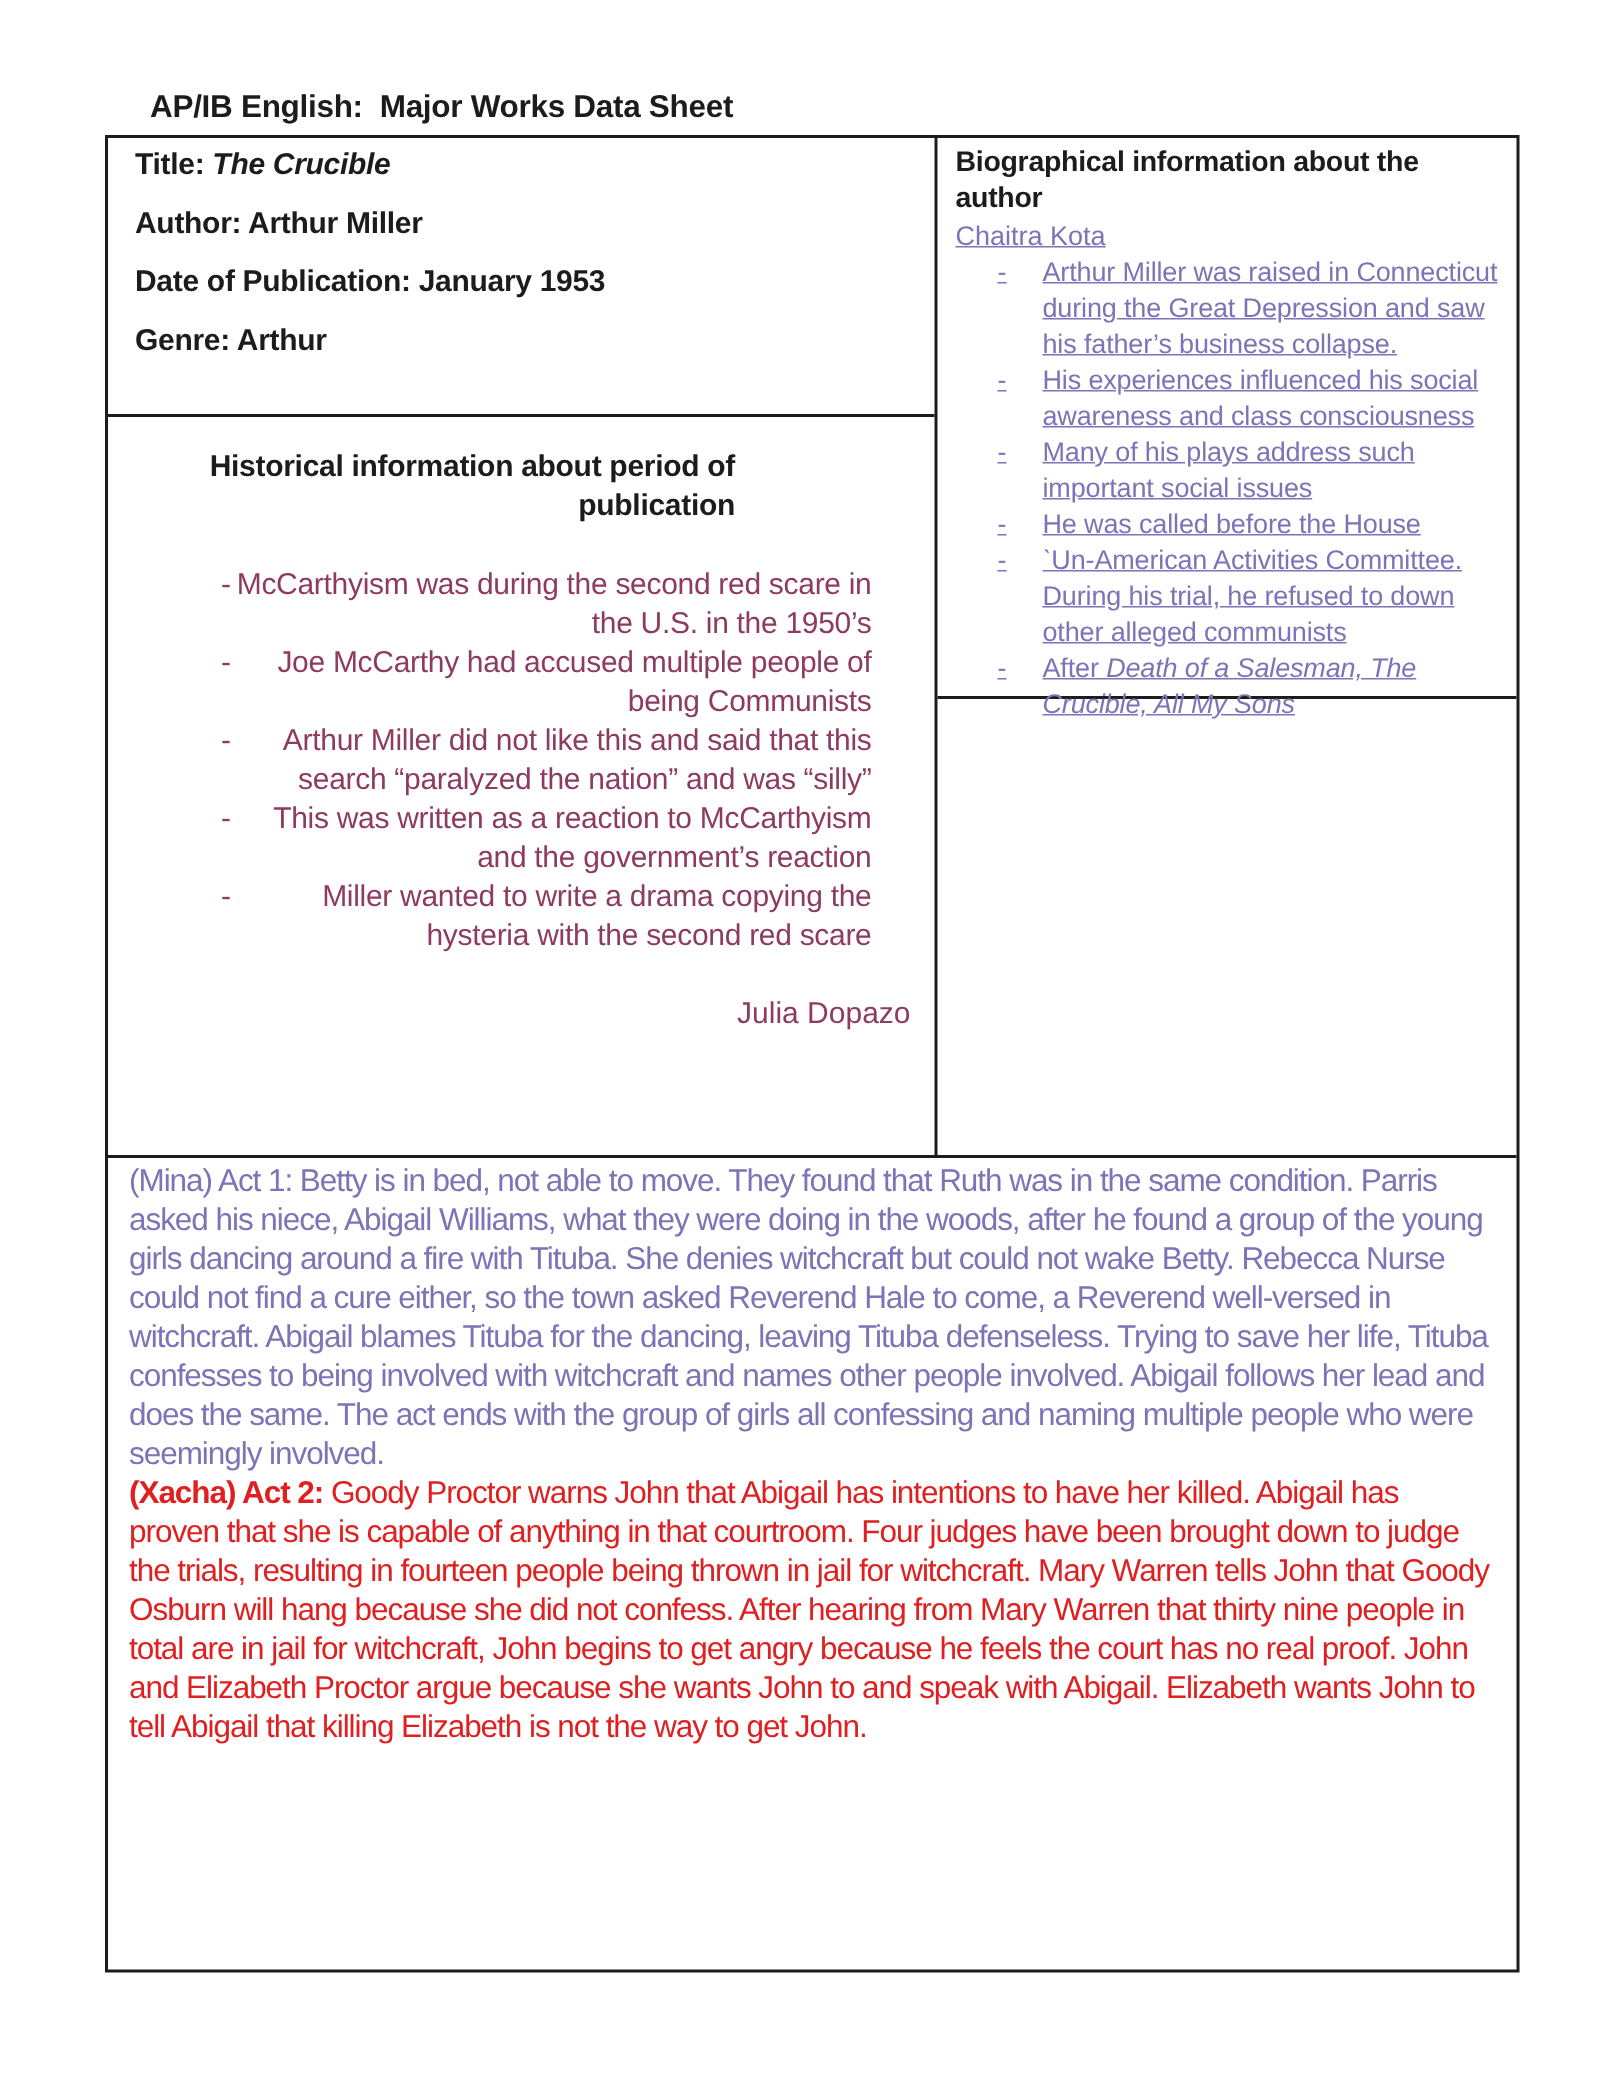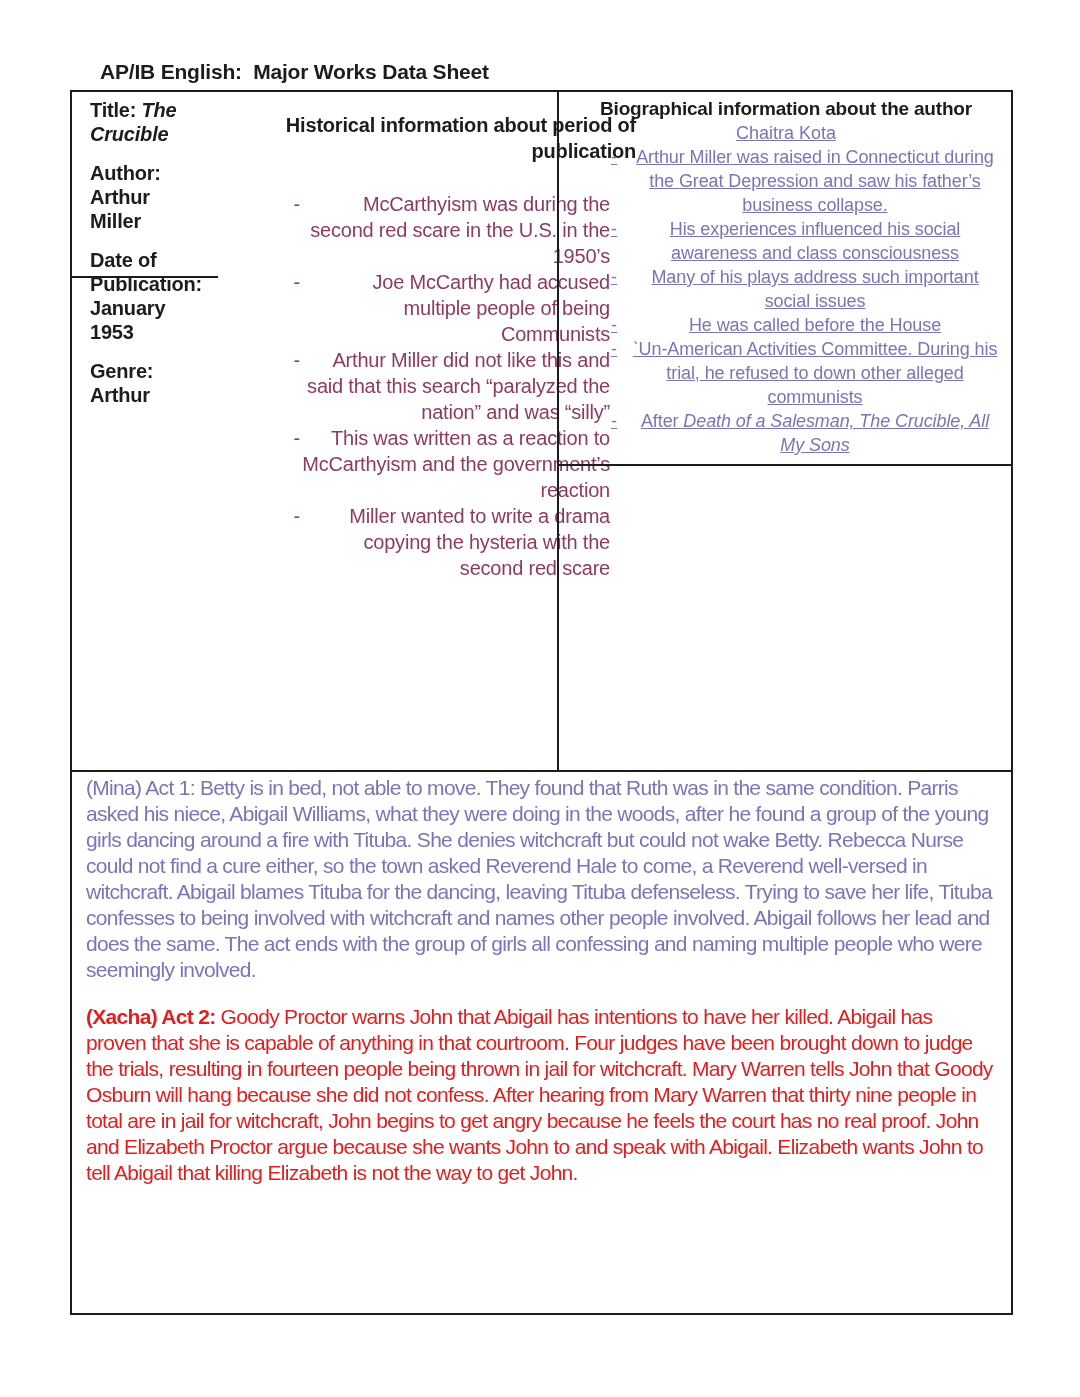--- a/index.html
+++ b/index.html
@@ -25,21 +25,21 @@
   }
   .sheet{
     position:absolute;left:70px;top:90px;
     width:943px;height:1225px;
     border:2px solid var(--border);
     box-sizing:border-box;
     display:flex;flex-direction:column;
     background:#fff;
   }
   .top-area{display:flex;height:678px;}
-  .col-left{width:485px;display:flex;flex-direction:row;box-sizing:border-box;}
+  .col-left{width:551px;display:flex;flex-direction:column;box-sizing:border-box;}
   .col-right{flex:1;display:flex;flex-direction:column;border-left:2px solid var(--border);box-sizing:border-box;}
   .cell{box-sizing:border-box;}
 
   
   .work-cell{
     height:186px;border-bottom:2px solid var(--border);
     padding:6px 16px 0 18px;
   }
   .work-cell p{
     margin:0 0 15px 0;font-size:20px;font-weight:bold;line-height:24px;letter-spacing:-0.2px;
@@ -56,42 +56,41 @@
   .purple{color:var(--purple);text-decoration:underline;}
   .hist-bullets{font-size:20px;line-height:26px;padding-right:26px;}
   .hist-bullets .dash{margin-left:34px;width:30px;flex:none;}
   .hist-bullets .btext{flex:1;letter-spacing:-0.2px;}
   .student-name{font-size:20px;line-height:26px;margin-top:26px;}
 
   
   .bio-cell{
     height:374px;border-bottom:2px solid var(--border);
     padding:5px 10px 0 12px;
-    text-align:center;
   }
   .bio-cell .cell-heading{font-size:19px;line-height:24px;}
   .bio-student{font-size:18px;line-height:24px;}
   .bio-bullets{font-size:18px;line-height:24px;}
   .bio-bullets .dash{margin-left:28px;width:30px;flex:none;}
   .bio-bullets .btext{flex:1;letter-spacing:-0.1px;}
   .empty-cell{flex:1;}
 
   
   .plot-cell{
     flex:1;border-top:2px solid var(--border);
     padding:3px 14px 0 14px;
   }
   .plot-heading{
     font-size:21px;font-weight:bold;line-height:28px;letter-spacing:-0.7px;
   }
   .plot-text{
     margin:0;font-size:21px;line-height:26px;letter-spacing:-0.7px;
   }
   .plot-act1{color:var(--purple);}
-  .plot-act2{color:var(--red);margin-top:21px;}
+  .plot-act2{color:var(--red);}
 </style>
 </head>
 <body>
 
 <div class="page-title">AP/IB English:  Major Works Data Sheet</div>
 
 <div class="sheet">
   <div class="top-area">
 
     <div class="col-left">
@@ -119,20 +118,21 @@
             </li>
           <li class="bullet">
               <span class="dash">-</span>
               <span class="btext">This was written as a reaction to McCarthyism and the government’s reaction</span>
             </li>
           <li class="bullet">
               <span class="dash">-</span>
               <span class="btext">Miller wanted to write a drama copying the hysteria with the second red scare</span>
             </li>
         </ul>
+        <div class="student-name maroon">Julia Dopazo</div>
       </div>
     </div>
 
     <div class="col-right">
       <div class="cell bio-cell">
         <div class="cell-heading">Biographical information about the author</div>
         <div class="bio-student purple">Chaitra Kota</div>
         <ul class="bullets bio-bullets purple">
           <li class="bullet">
               <span class="dash">-</span>

